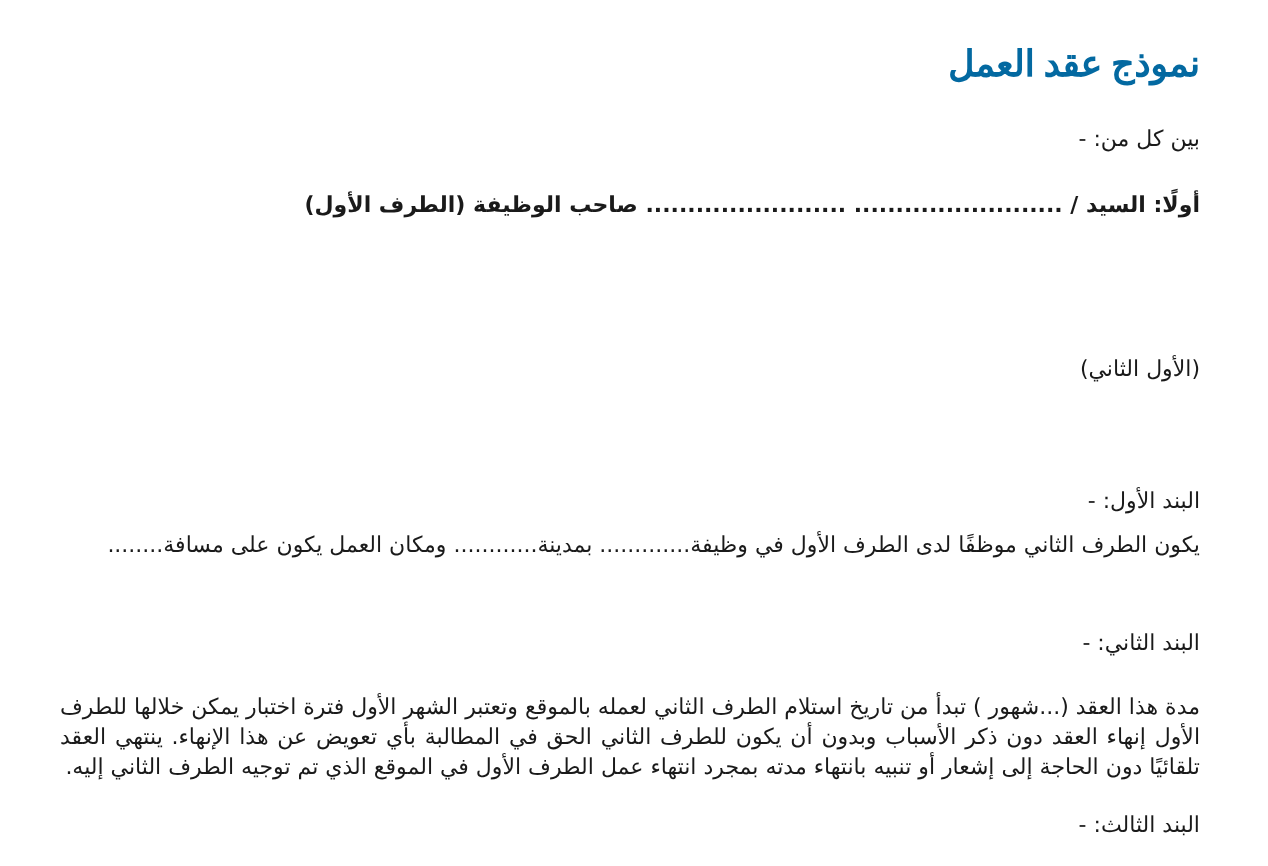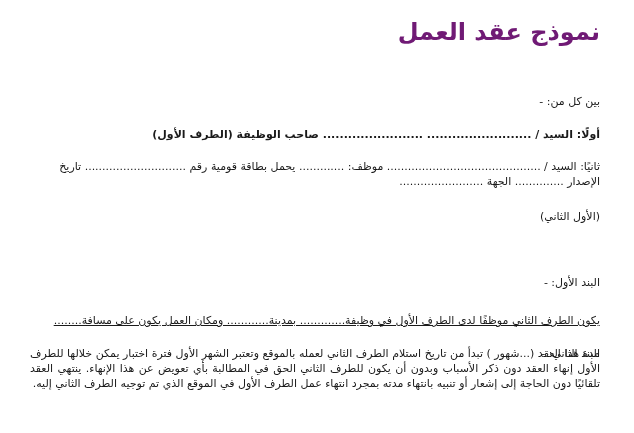--- a/index.html
+++ b/index.html
@@ -23,30 +23,30 @@
     height: 433px;
     direction: rtl;
   }
   .line {
     position: absolute;
     right: 34px;
     white-space: nowrap;
     font-size: 11px;
     line-height: 14px;
     text-align: right;
-    margin-top: 32px;
   }
   .title {
     position: absolute;
     right: 34px;
     top: 20px;
-    font-size: 24px;
+    font-size: 18px;
     font-weight: bold;
     line-height: 24px;
-    color: #701a75;
+    color: #0369a1;
+    font-family: Liberation Serif, serif;
   }
   .para {
     position: absolute;
     right: 34px;
     width: 570px;
     font-size: 11px;
     line-height: 15px;
     text-align: justify;
     white-space: normal;
   }
@@ -54,28 +54,26 @@
 </head>
 <body>
 
 <div class="page">
   <div class="title">نموذج عقد العمل</div>
 
   <div class="line" style="top:63px;">بين كل من: -</div>
 
   <div class="line" style="top:96px;font-weight:bold;">أولًا: السيد / ......................... ........................ صاحب الوظيفة (الطرف الأول)</div>
 
-  <div class="line" style="top:128px;">ثانيًا: السيد / ............................................ موظف: ............. يحمل بطاقة قومية رقم ............................. تاريخ</div>
-  <div class="line" style="top:143px;">الإصدار .............. الجهة ........................</div>
 
   <div class="line" style="top:178px;">(الأول الثاني)</div>
 
 
   <div class="line" style="top:244px;text-align:center;">البند الأول: -</div>
 
-  <div class="line" style="top:282px;text-decoration:underline;">يكون الطرف الثاني موظفًا لدى الطرف الأول في وظيفة............. بمدينة............ ومكان العمل يكون على مسافة........</div>
+  <div class="line" style="top:266px;">يكون الطرف الثاني موظفًا لدى الطرف الأول في وظيفة............. بمدينة............ ومكان العمل يكون على مسافة........</div>
 
   <div class="line" style="top:315px;">البند الثاني: -</div>
 
   <div class="para" style="top:346px;">مدة هذا العقد (...شهور ) تبدأ من تاريخ استلام الطرف الثاني لعمله بالموقع وتعتبر الشهر الأول فترة اختبار يمكن خلالها للطرف الأول إنهاء العقد دون ذكر الأسباب وبدون أن يكون للطرف الثاني الحق في المطالبة بأي تعويض عن هذا الإنهاء. ينتهي العقد تلقائيًا دون الحاجة إلى إشعار أو تنبيه بانتهاء مدته بمجرد انتهاء عمل الطرف الأول في الموقع الذي تم توجيه الطرف الثاني إليه.</div>
 
   <div class="line" style="top:406px;">البند الثالث: -</div>
 </div>
 
 </body></html>

